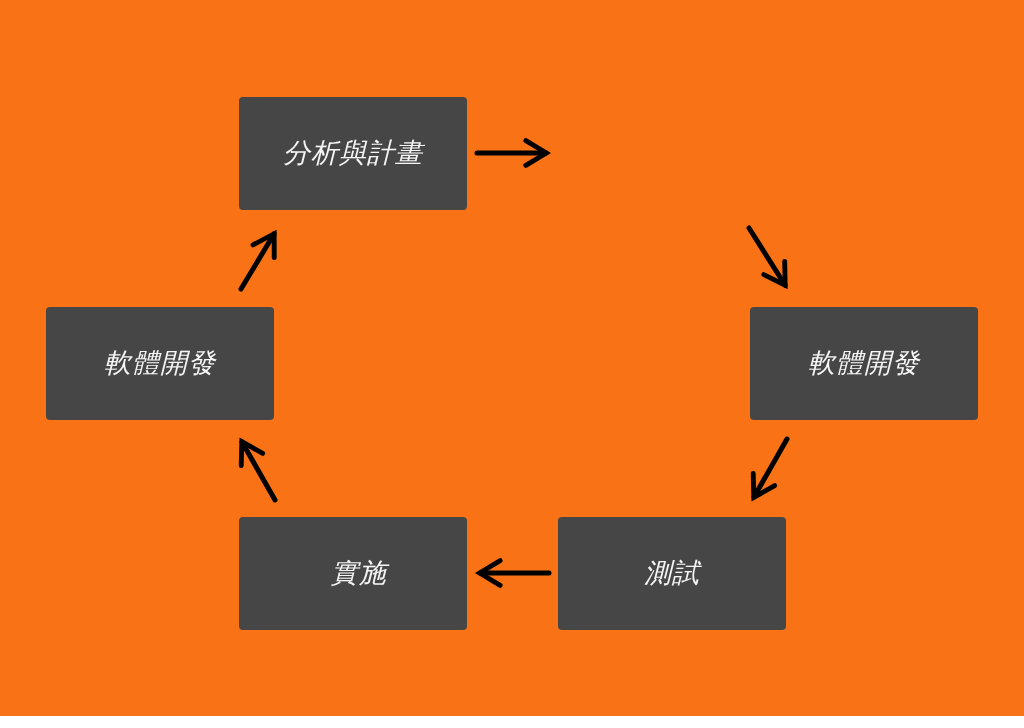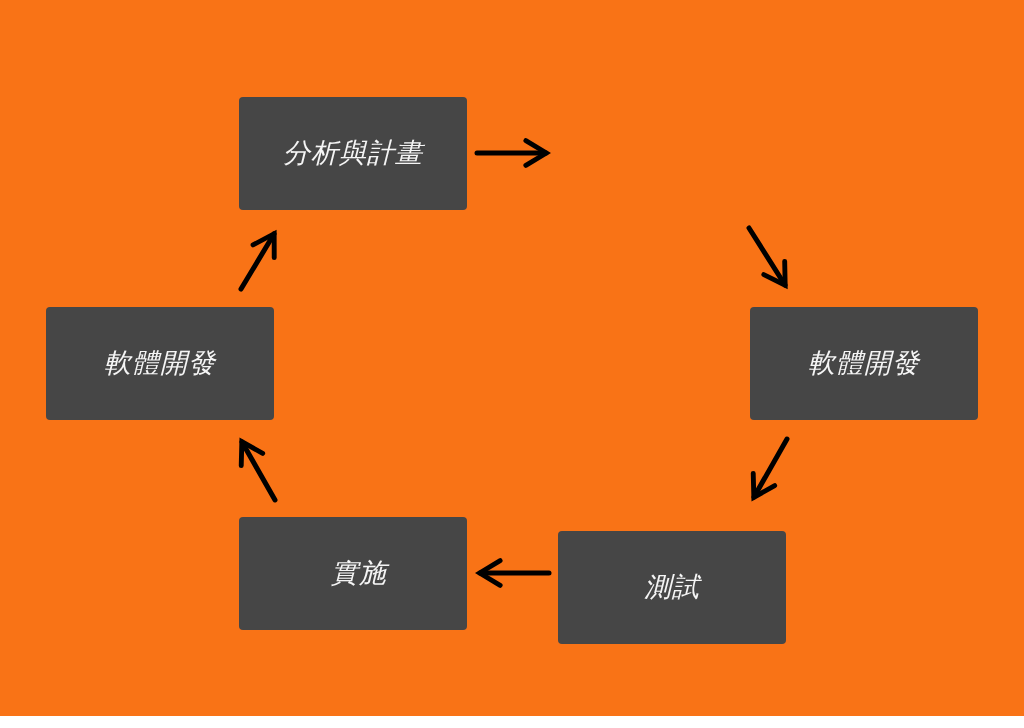--- a/index.html
+++ b/index.html
@@ -41,21 +41,21 @@
     font-weight: 400;
     letter-spacing: 1px;
     line-height: 1.35;
     text-align: center;
     white-space: pre-line;
   }
   
   .pos-analysis      { left: 239px; top: 97px; }
   .pos-design        { left: 558px; top: 97px; }
   .pos-development   { left: 750px; top: 307px; }
-  .pos-testing       { left: 558px; top: 517px; margin-top: 14px; }
+  .pos-testing       { left: 558px; top: 517px; }
   .pos-implementation{ left: 239px; top: 517px; padding-left: 12px; }
   .pos-maintenance   { left: 46px;  top: 307px; }
 </style>
 </head>
 <body>
 
 <div class="canvas">
 
   <svg class="arrows-layer" viewBox="0 0 1024 728" xmlns="http://www.w3.org/2000/svg">
     <defs>

